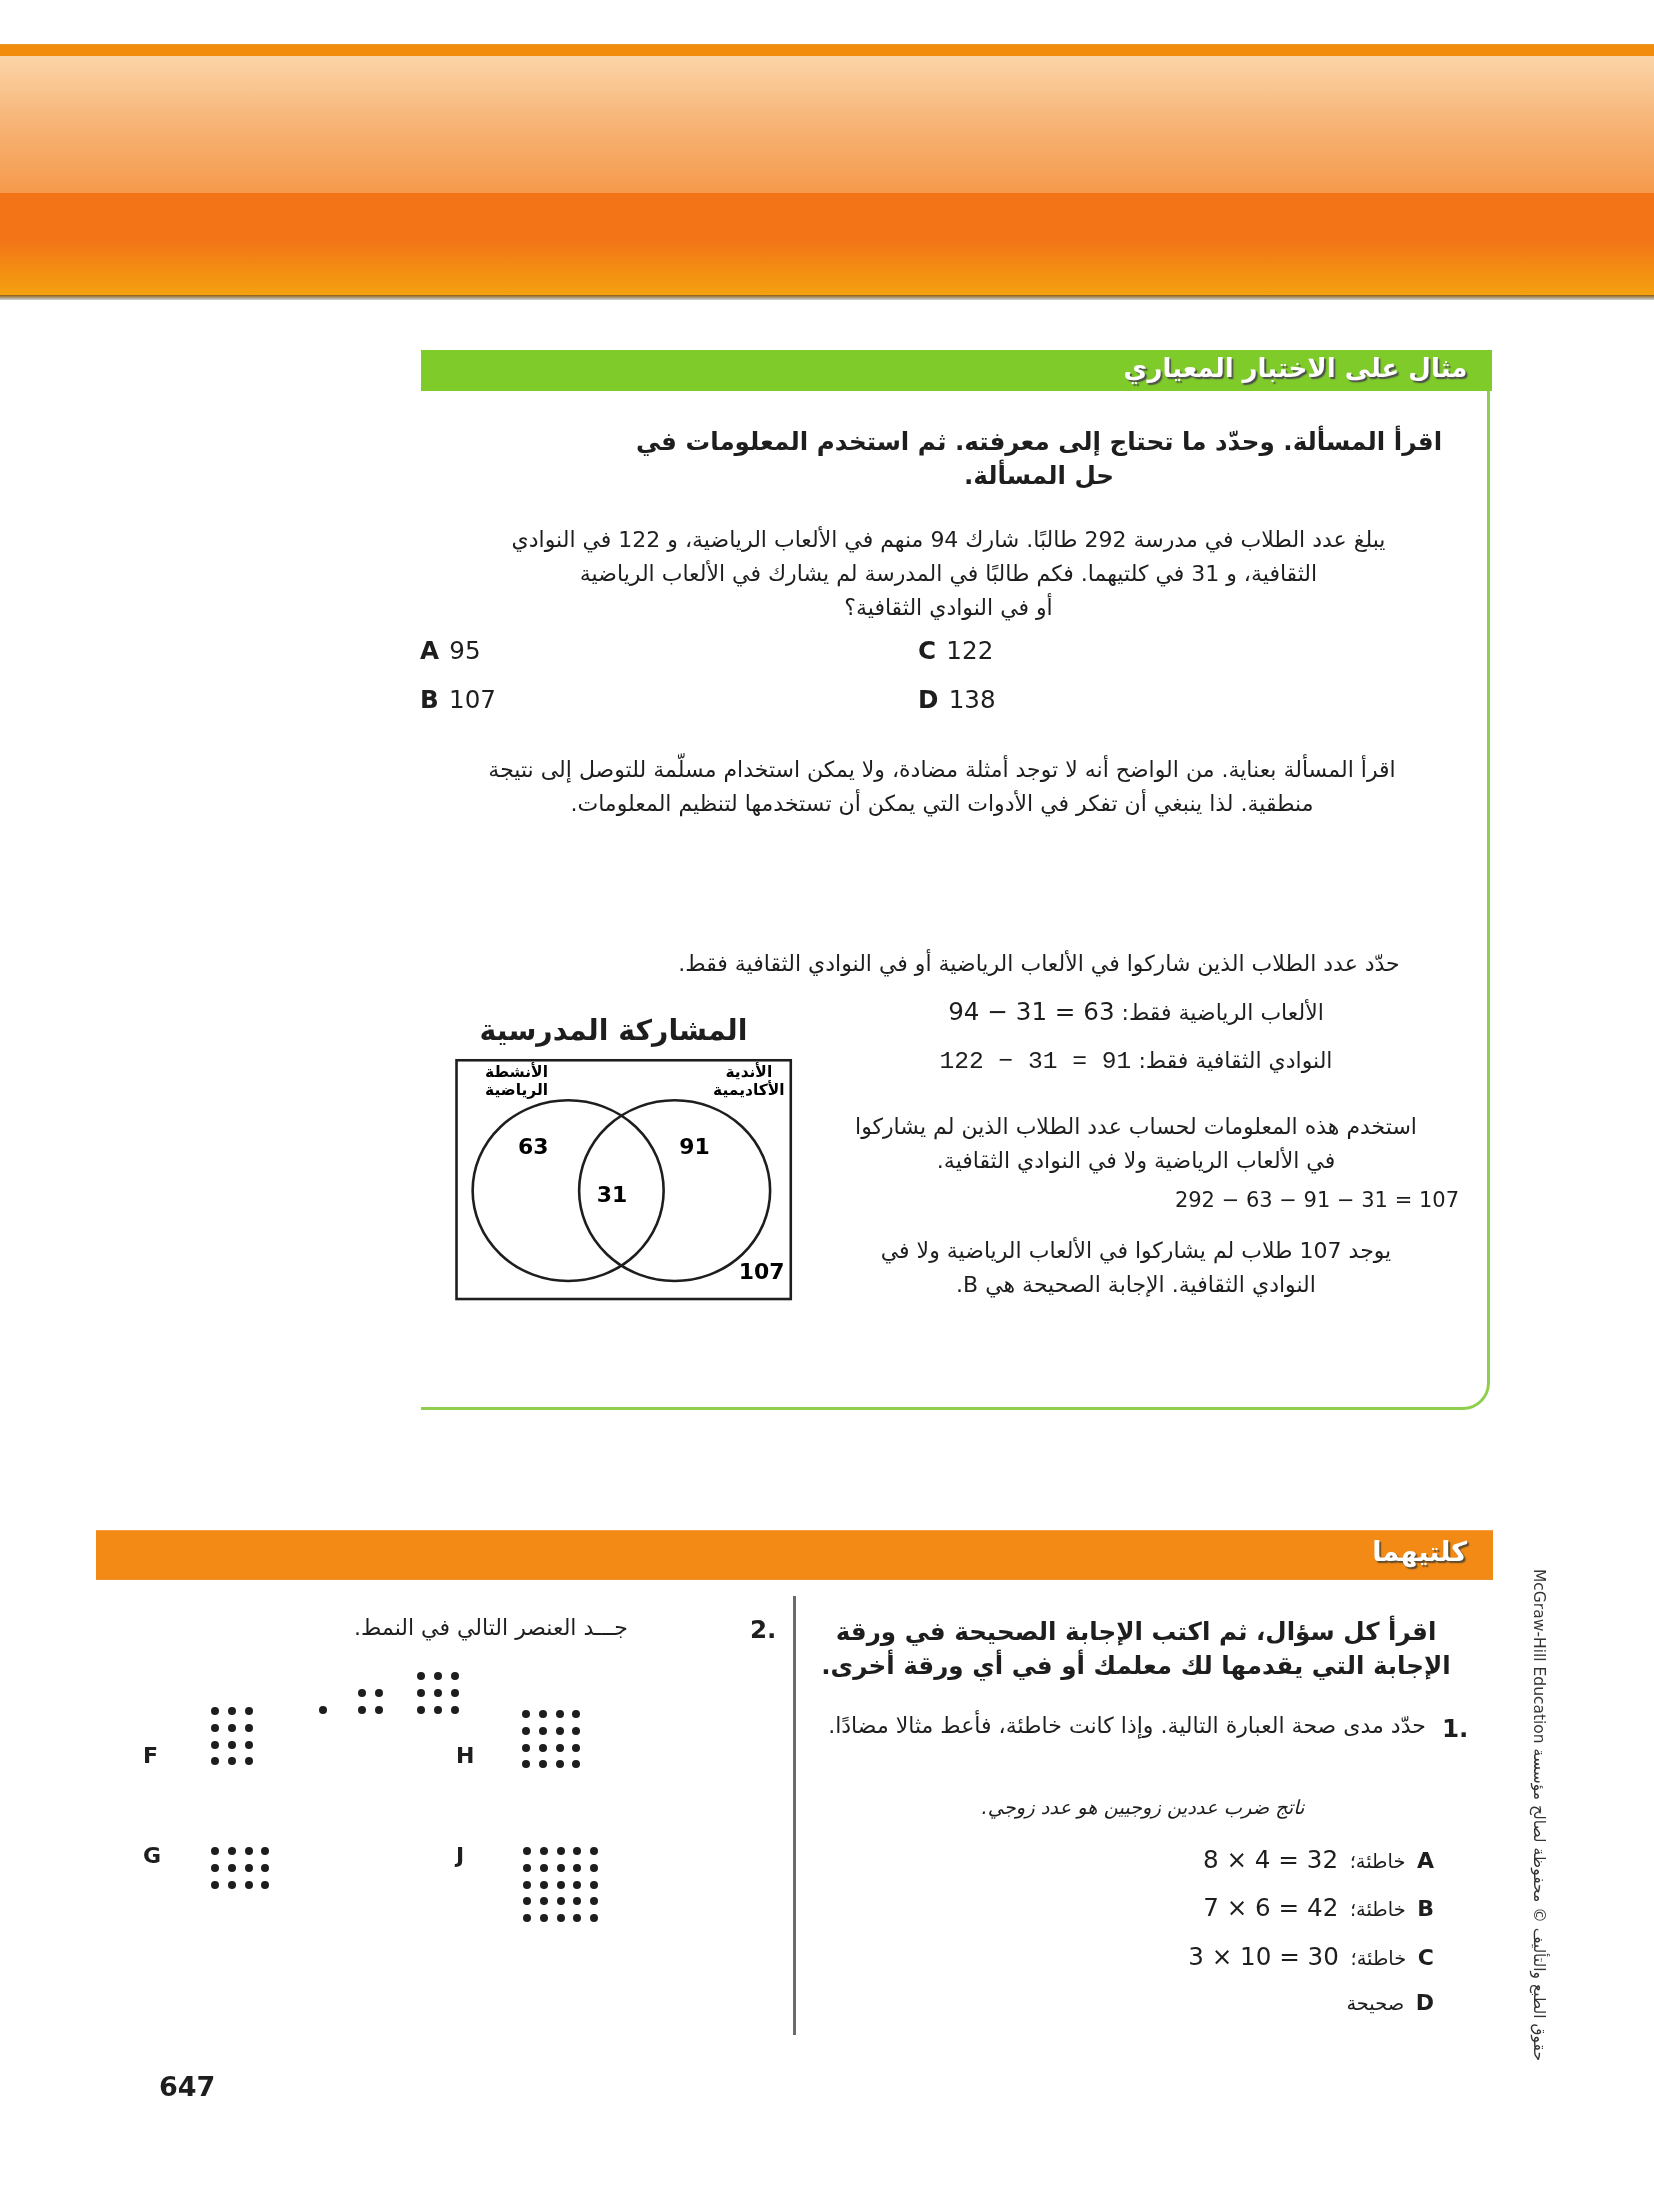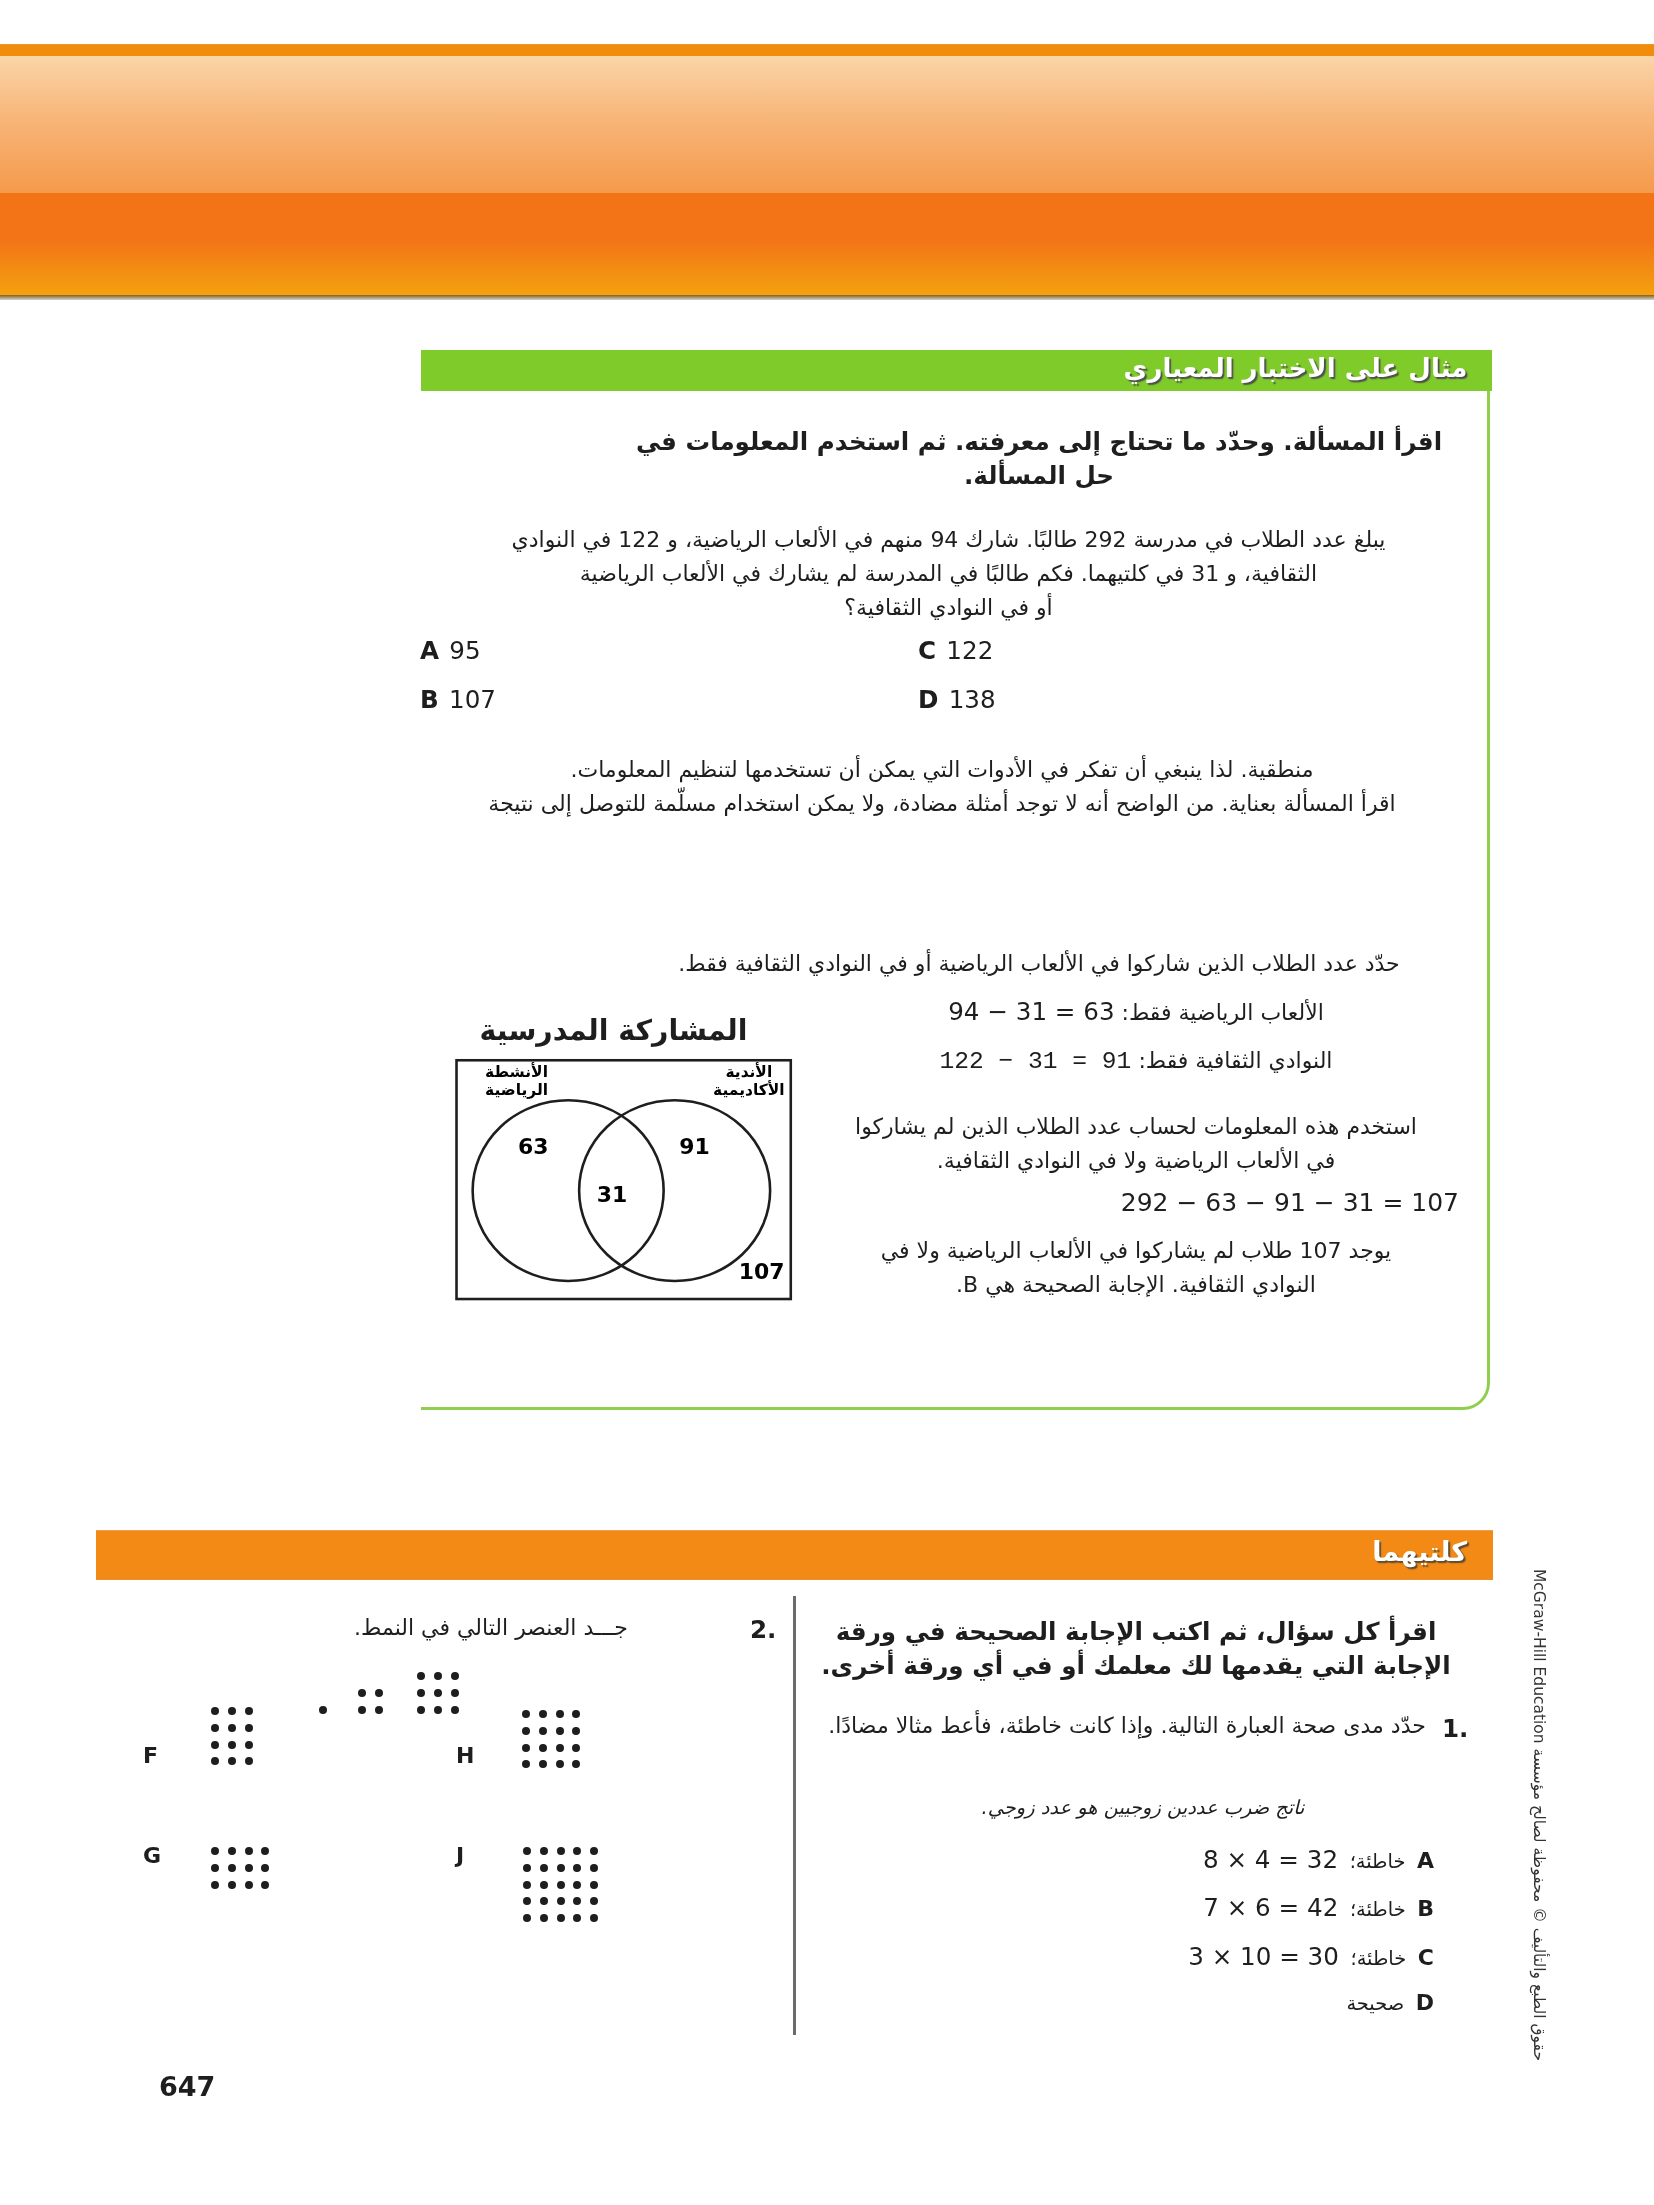--- a/index.html
+++ b/index.html
@@ -83,22 +83,22 @@
   <span class="lt">B</span><span>107</span>
 </div>
 <div class="abs choice" style="left:918px; top:636px;">
   <span class="lt">C</span><span>122</span>
 </div>
 <div class="abs choice" style="left:918px; top:685px;">
   <span class="lt">D</span><span>138</span>
 </div>
 
 <div class="abs rtl para" style="right:195px; top:753px; width:1034px;">
+  <div>اقرأ المسألة بعناية. من الواضح أنه لا توجد أمثلة مضادة، ولا يمكن استخدام مسلّمة للتوصل إلى نتيجة</div>
   <div>منطقية. لذا ينبغي أن تفكر في الأدوات التي يمكن أن تستخدمها لتنظيم المعلومات.</div>
-  <div>اقرأ المسألة بعناية. من الواضح أنه لا توجد أمثلة مضادة، ولا يمكن استخدام مسلّمة للتوصل إلى نتيجة</div>
 </div>
 
 <div class="abs rtl para" style="right:195px; top:850px; width:840px;">
 </div>
 
 <div class="abs rtl para" style="right:195px; top:947px; width:840px;">حدّد عدد الطلاب الذين شاركوا في الألعاب الرياضية أو في النوادي الثقافية فقط.</div>
 
 <div class="abs rtl para" style="right:195px; top:995px; width:646px;">
   <span>الألعاب الرياضية فقط:</span>
   <span style="font-size:24.6px; direction:ltr; unicode-bidi:embed;">94 − 31 = 63</span>
@@ -106,21 +106,21 @@
 <div class="abs rtl para" style="right:195px; top:1044px; width:646px;">
   <span>النوادي الثقافية فقط:</span>
   <span style="font-size:24.6px; direction:ltr; unicode-bidi:embed;font-family:Liberation Mono, monospace;">122 − 31 = 91</span>
 </div>
 
 <div class="abs rtl para" style="right:195px; top:1110px; width:646px;">
   <div>استخدم هذه المعلومات لحساب عدد الطلاب الذين لم يشاركوا</div>
   <div>في الألعاب الرياضية ولا في النوادي الثقافية.</div>
 </div>
 
-<div class="abs" style="right:195px; top:1188px; font-size:25px;">292 − 63 − 91 − 31 = 107</div>
+<div class="abs" style="right:195px; top:1188px; font-size:21px;">292 − 63 − 91 − 31 = 107</div>
 
 <div class="abs rtl para" style="right:195px; top:1234px; width:646px;">
   <div>يوجد 107 طلاب لم يشاركوا في الألعاب الرياضية ولا في</div>
   <div>النوادي الثقافية. الإجابة الصحيحة هي B.</div>
 </div>
 
 <div id="venn-title" class="abs">المشاركة المدرسية</div>
 <svg id="venn-svg" class="abs" width="342" height="246" viewBox="0 0 530 380">
   <rect x="7" y="6" width="518" height="370" fill="none" stroke="#1e1e1e" stroke-width="4"></rect>
   <ellipse cx="180" cy="208" rx="148" ry="140" fill="none" stroke="#1e1e1e" stroke-width="4"></ellipse>

